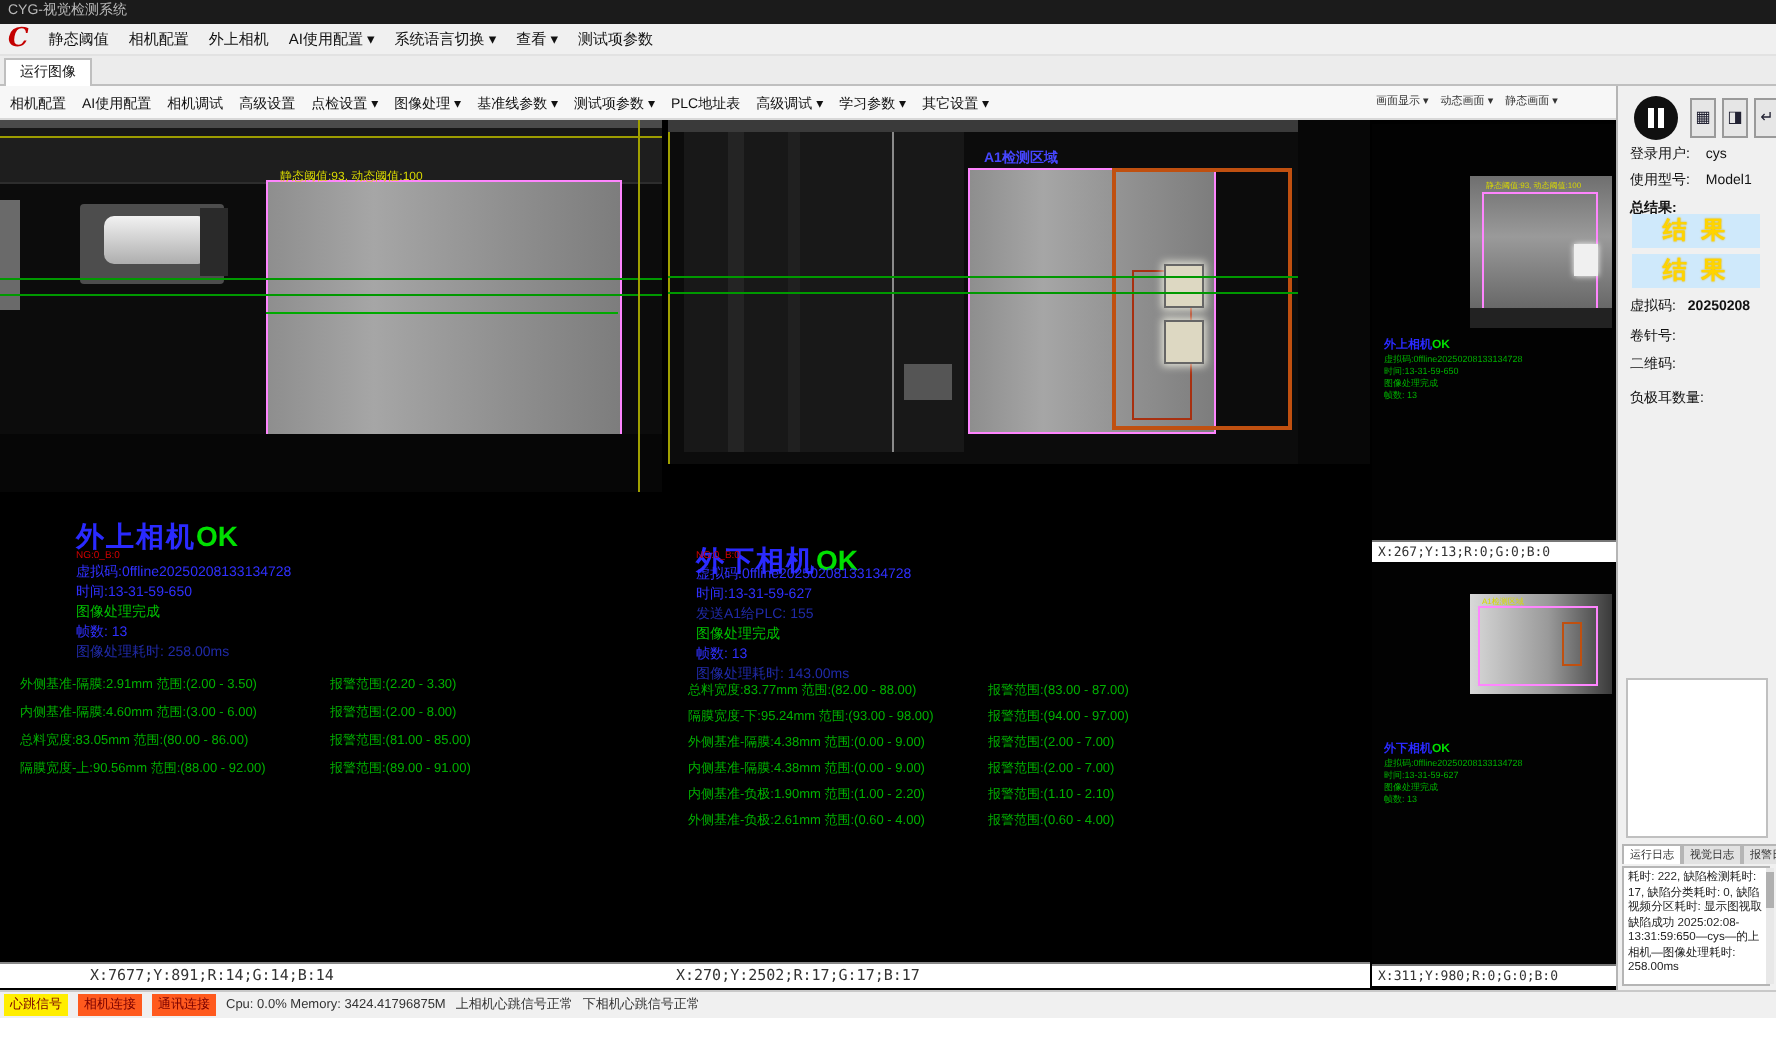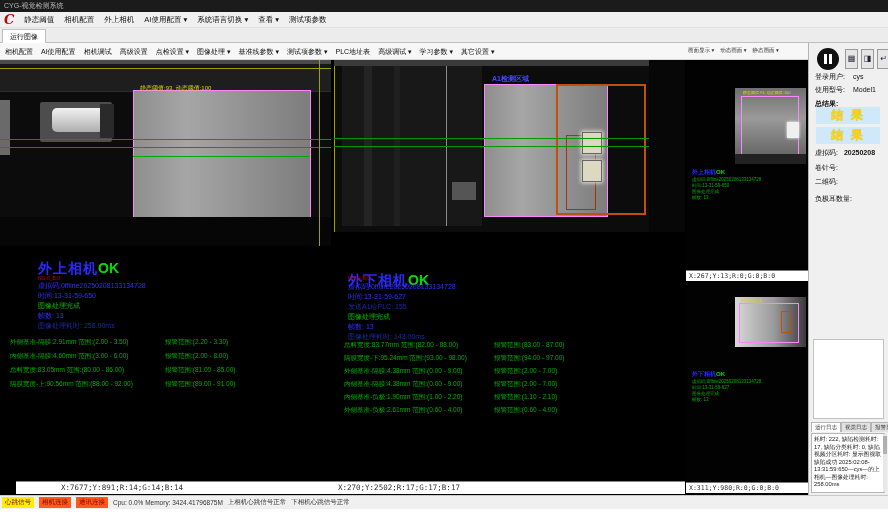--- a/index.html
+++ b/index.html
@@ -243,21 +243,21 @@
       <div class="mini-name"><span>外下相机</span><span class="ok">OK</span></div>
       <div class="miniline">虚拟码:0ffline20250208133134728</div>
       <div class="miniline">时间:13-31-59-627</div>
       <div class="miniline">图像处理完成</div>
       <div class="miniline">帧数: 13</div>
     </div>
     <div class="tbar" style="top:200px;">X:311;Y:980;R:0;G:0;B:0</div>
   </div>
 </div>
 
-<div class="coordbar" style="left:16px;width:400px;padding-left:45px;">X:7677;Y:891;R:14;G:14;B:14</div>
+<div class="coordbar" style="left:0;width:400px;padding-left:45px;">X:7677;Y:891;R:14;G:14;B:14</div>
 <div class="coordbar" style="left:334px;width:351px;">X:270;Y:2502;R:17;G:17;B:17</div>
 
 <div class="abs sidebar">
   <div class="pausebtn"><span></span></div>
   <div class="sbtn" style="left:36px;"><span>▦</span></div>
   <div class="sbtn" style="left:52px;"><span>◨</span></div>
   <div class="sbtn" style="left:68px;"><span>↵</span></div>
 
   <div class="srow" style="top:29px;">
     <span>登录用户:</span>

